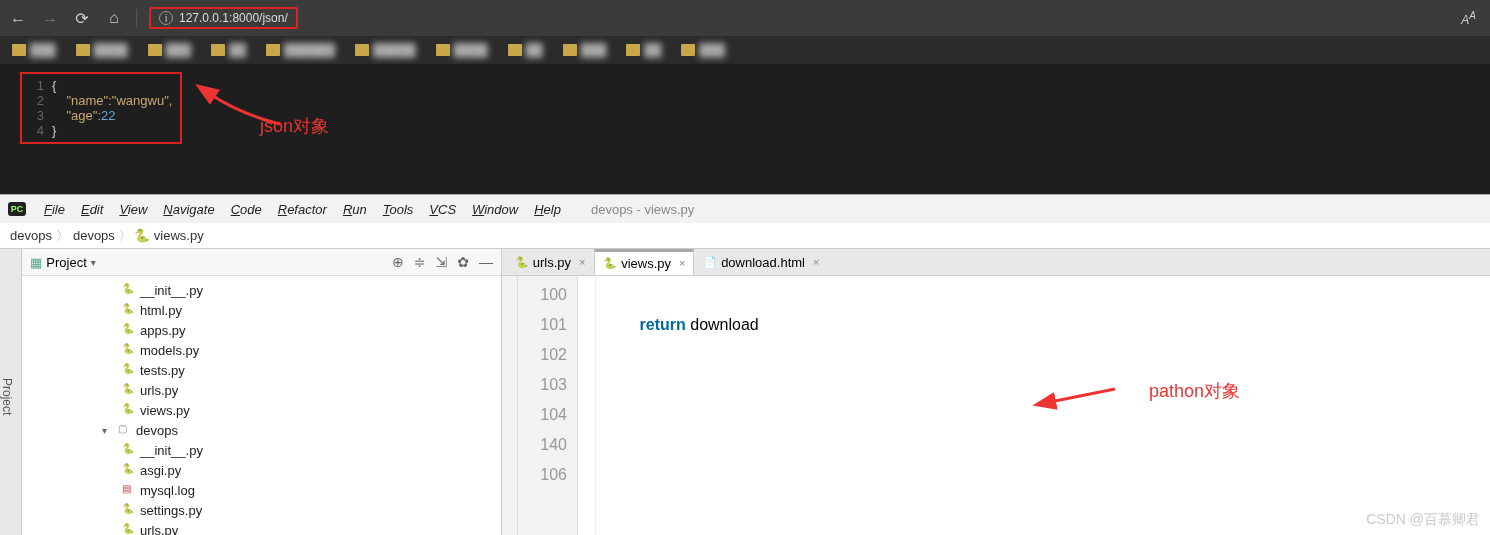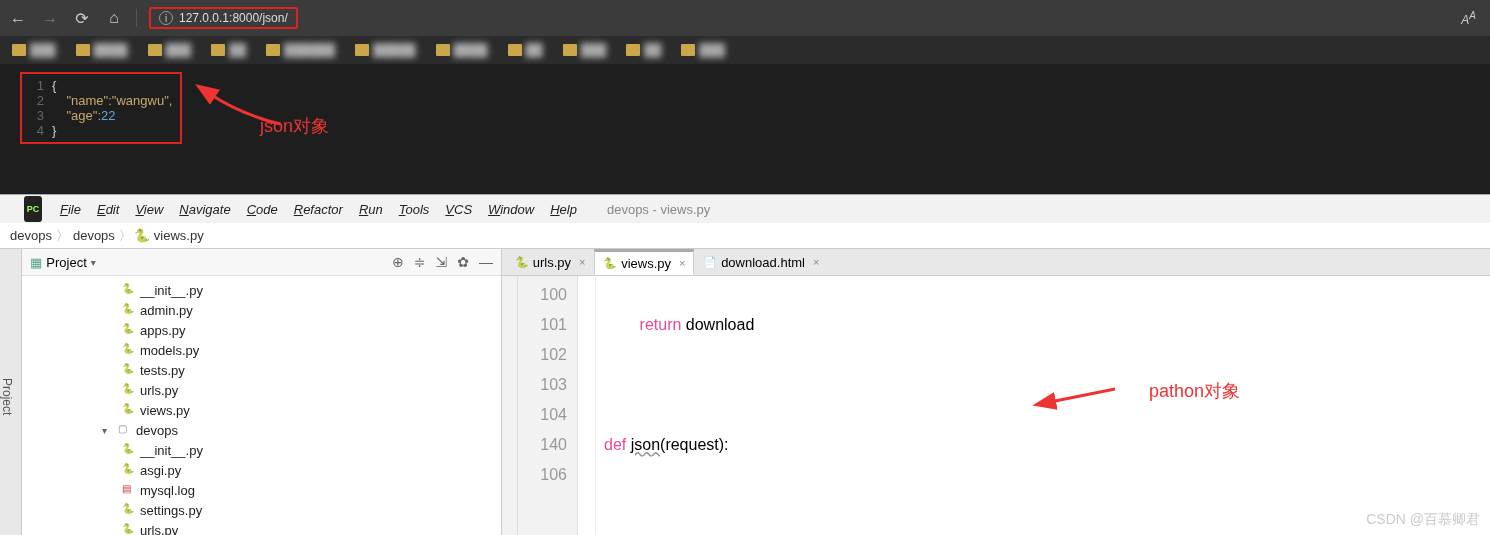--- a/index.html
+++ b/index.html
@@ -24,21 +24,21 @@
 .jpunc { color:#c7a86f; }
 .jstr { color:#c7a86f; }
 .jnum { color:#5fa8d3; }
 .jbrace { color:#ccc; }
 .annot1 { position:absolute; left:260px; top:50px; color:#e33; font-size:18px;text-align:right; }
 .arrow1 { position:absolute; left:200px; top:20px; }
 
 
 .ide { background:#f2f2f2; height:341px; display:flex; flex-direction:column; border-top:1px solid #aaa; }
 .ide-menubar { height:28px; background:#f2f2f2; display:flex; align-items:center; padding:0 8px; gap:2px; font-size:13px; color:#222; }
-.ide-logo { width:18px; height:26px; background:#222; border-radius:3px; margin-right:8px; display:flex; align-items:center; justify-content:center; color:#9f6; font-size:9px; font-weight:bold;margin-left:16px; }
+.ide-logo { width:18px; height:14px; background:#222; border-radius:3px; margin-right:8px; display:flex; align-items:center; justify-content:center; color:#9f6; font-size:9px; font-weight:bold; }
 .menu-item { padding:2px 8px; cursor:pointer;font-style:italic; }
 .menu-item u { text-decoration:underline; }
 .ide-title { margin-left:20px; color:#888; }
 
 .breadcrumbs { height:26px; background:#fff; border-bottom:1px solid #ccc; display:flex; align-items:center; padding:0 10px; font-size:13px; color:#333; gap:4px; }
 .bc-sep { color:#aaa; }
 .py-icon { width:14px; height:14px; display:inline-flex; align-items:center; justify-content:center; }
 
 .ide-body { flex:1; display:flex; overflow:hidden; }
 .tool-strip { width:22px; background:#e8e8e8; border-right:1px solid #ccc; writing-mode:vertical-lr; text-align:center; font-size:12px; padding-top:10px; color:#555; }
@@ -59,21 +59,21 @@
 .tabs { height:28px; display:flex; align-items:flex-end; background:#e8e8e8; border-bottom:1px solid #ccc; padding-left:4px; }
 .tab { height:26px; padding:0 8px; display:flex; align-items:center; gap:4px; font-size:13px; background:#e8e8e8; border:1px solid transparent; cursor:pointer; }
 .tab.active { background:#fff; border:1px solid #ccc; border-bottom:1px solid #fff; border-top:3px solid #aaa; }
 .tab-close { color:#888; font-size:11px; margin-left:4px; }
 
 .code-area { flex:1; display:flex; font-family:Consolas,"Courier New",monospace; font-size:16px; position:relative; }
 .sep-gutter { width:16px; background:#f2f2f2; border-right:1px solid #ddd; }
 .gutter { width:60px; background:#f2f2f2; text-align:right; padding:4px 10px 4px 0; color:#999; line-height:30px; border-right:1px solid #ddd; }
 .gutter-marks { width:18px; background:#fff; border-right:1px solid #eee; }
 .code-lines { flex:1; padding:4px 0 4px 8px; line-height:30px; white-space:pre; }
-.kw { color:#ec4899; font-weight:normal; }
+.kw { color:#0369a1; font-weight:bold; }
 .fn { color:#000; }
 .str { color:#008000; font-weight:bold; }
 .squig { text-decoration:underline wavy #999; }
 
 .annot2 { position:absolute; right:250px; top:130px; color:#e33; font-size:18px; }
 .arrow2 { position:absolute; right:370px; top:135px; }
 .watermark { position:absolute; right:10px; bottom:6px; color:rgba(150,150,150,0.5); font-size:14px; }
 
 svg { overflow:visible; }
 </style>
@@ -224,21 +224,21 @@
           <span>—</span>
         </div>
       </div>
       <div class="tree" id="tree">
           <div class="tree-row indent1">
             <span class="file-icon">🐍</span>
             <span>__init__.py</span>
           </div>
           <div class="tree-row indent1">
             <span class="file-icon">🐍</span>
-            <span>admin.py</span>
+            <span>html.py</span>
           </div>
           <div class="tree-row indent1">
             <span class="file-icon">🐍</span>
             <span>apps.py</span>
           </div>
           <div class="tree-row indent1">
             <span class="file-icon">🐍</span>
             <span>models.py</span>
           </div>
           <div class="tree-row indent1">
@@ -307,21 +307,20 @@
             <div>102</div>
             <div>103</div>
             <div>104</div>
             <div>140</div>
             <div>106</div>
           </div>
         <div class="gutter-marks"></div>
         <div class="code-lines">
 <div><span>        </span><span class="kw">return</span><span> download</span></div>
 <div>&nbsp;</div>
-<div><span class="kw">def</span><span> </span><span class="fn squig">json</span><span>(request):</span></div>
 
 
 
         </div>
       </div>
       <svg class="arrow2" width="80" height="30">
         <defs>
             <marker id="ah2" markerWidth="10" markerHeight="10" refX="2" refY="3" orient="auto">
               <path d="M0,0 L0,6 L8,3 z" fill="#e33"></path>
             </marker>

